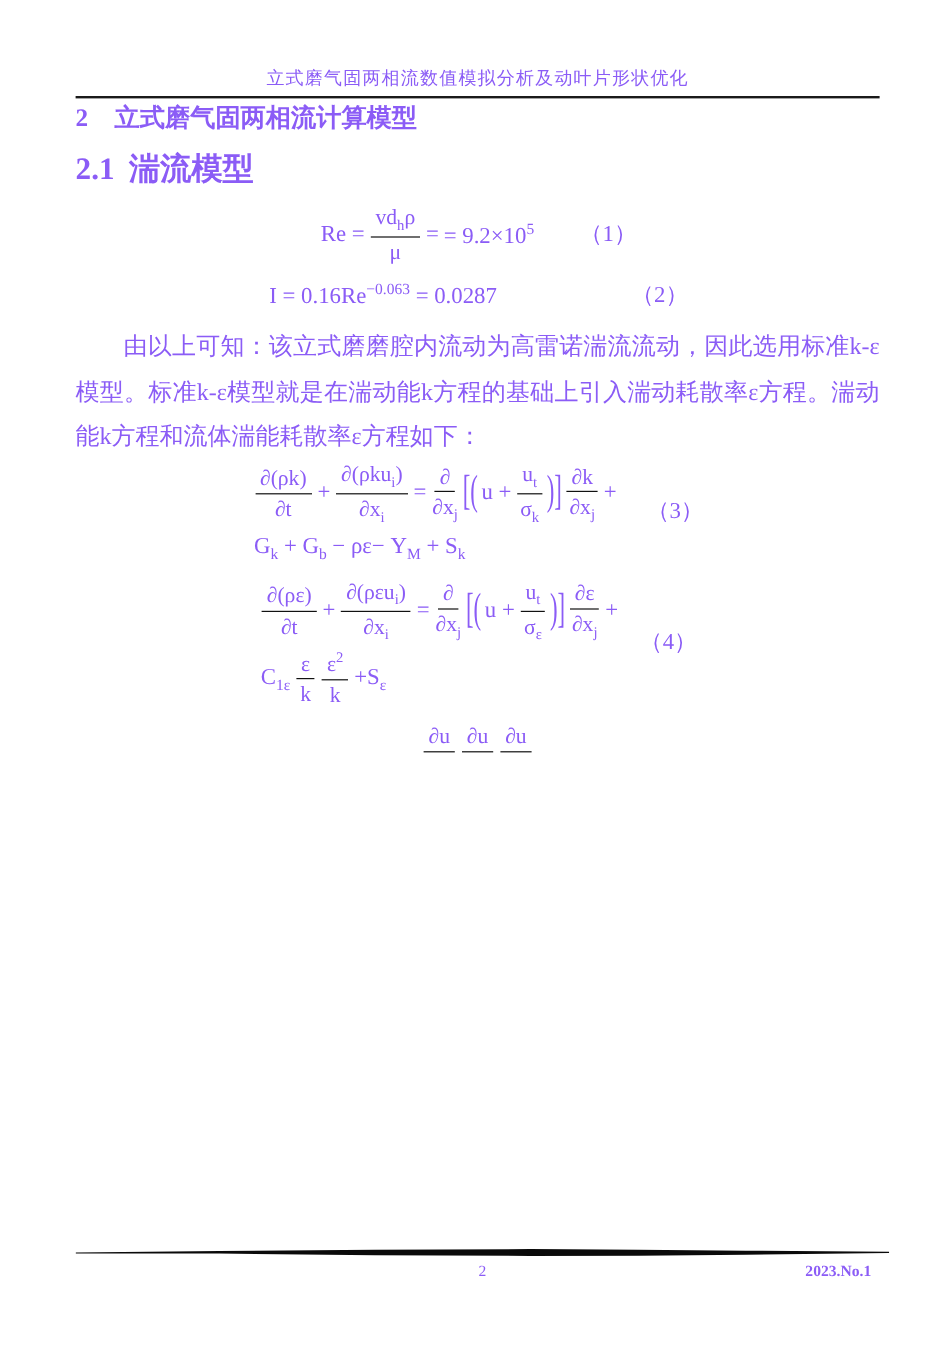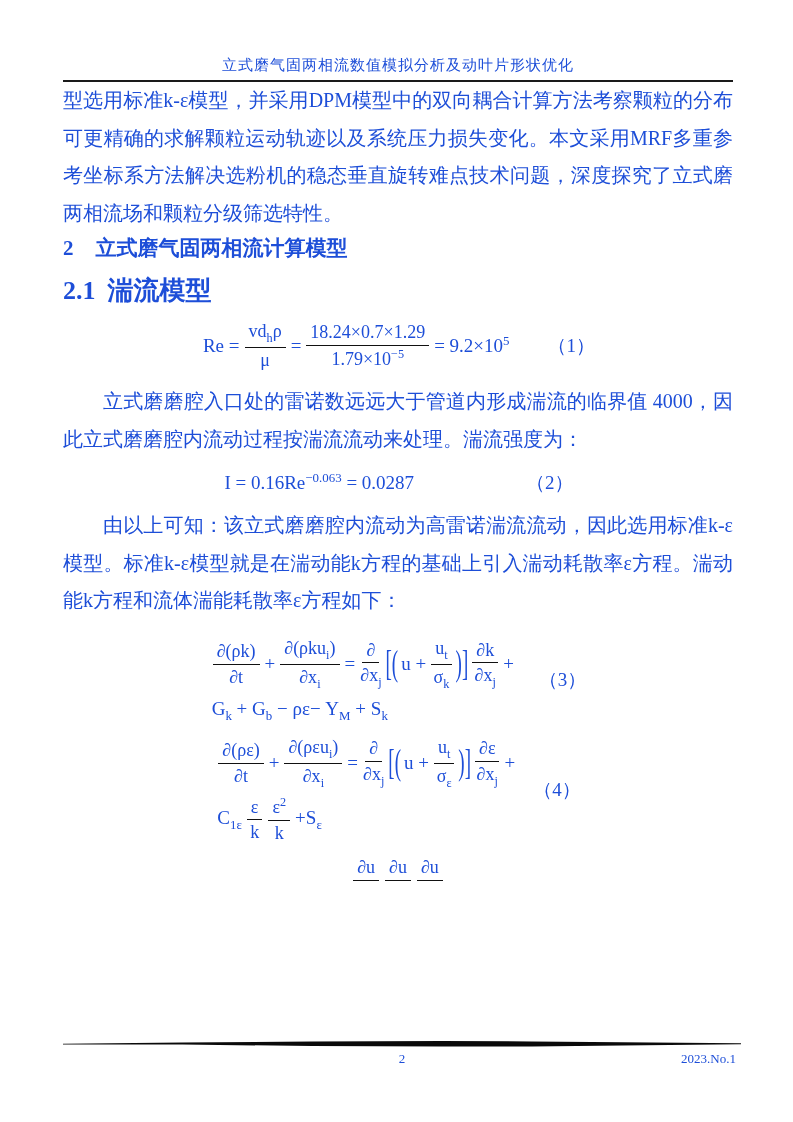--- a/index.html
+++ b/index.html
@@ -1,20 +1,20 @@
 <!DOCTYPE html>
 <html><head>
 <meta charset="utf-8">
 <style>
   html,body{margin:0;padding:0;background:#ffffff;}
   .page{
     position:relative;
     width:793px;height:1122px;
     background:#ffffff;
-    color:#1d4ed8;
+    color:#8b5cf6;
     font-family:"Liberation Serif","DejaVu Serif",serif;
     overflow:hidden;
     box-sizing:border-box;
   }
   .content{
     position:absolute;
     left:63px;right:60px;top:0;
   }
   .header{
     text-align:center;
@@ -100,79 +100,73 @@
   }
   .footer-rule-svg{display:block;width:100%;height:8px;}
   .footer-row{
     position:relative;
     margin-top:3px;
     font-size:13px;
     text-align:center;
   }
   .footer-issue{
     position:absolute;
-    right:5px;top:0;
+    right:15px;top:0;font-weight:bold;
   }
 </style>
 </head>
 <body>
 
 <div class="page">
   <div class="content">
 
     <div class="header">
       <div class="header-title">立式磨气固两相流数值模拟分析及动叶片形状优化</div>
       <div class="header-rule"></div>
     </div>
 
-    <p class="body-text">型选用标准k-ε模型，并采用DPM模型中的双向耦合计算方法考察颗粒的分布可更精确的求解颗粒运动轨迹以及系统压力损失变化。本文采用MRF多重参考坐标系方法解决选粉机的稳态垂直旋转难点技术问题，深度探究了立式磨两相流场和颗粒分级筛选特性。</p>
 
     <div class="h2">
       <span class="sec-no">2</span><span>立式磨气固两相流计算模型</span>
     </div>
 
 
     <div class="h2s">
       <span class="sec-no">2.1</span><span>湍流模型</span>
     </div>
 
 
     <div class="eq-row">
       <div class="eq-lines">
         <div class="eq-line">
             <span class="ftok">Re =</span>
             <span class="frac">
               <span class="fnum">vd<sub>h</sub>ρ</span>
               <span class="fden">μ</span>
             </span>
             <span class="ftok">=</span>
-            <span class="frac">
-              <span class="fnum">18.24×0.7×1.29</span>
-              <span class="fden">1.79×10<sup>−5</sup></span>
-            </span>
             <span class="ftok">= 9.2×10<sup>5</sup></span>
           </div>
       </div>
       <span class="eq-no" style="margin-left:36px;">（1）</span>
     </div>
 
-    <p class="body-text indent">立式磨磨腔入口处的雷诺数远远大于管道内形成湍流的临界值 4000，因此立式磨磨腔内流动过程按湍流流动来处理。湍流强度为：</p>
 
     <div class="eq-row">
       <div class="eq-lines">
         <div class="eq-line">
             <span class="ftok">I = 0.16Re<sup>−0.063</sup> = 0.0287</span>
           </div>
       </div>
       <span class="eq-no" style="margin-left:110px;">（2）</span>
     </div>
 
     <p class="body-text indent">由以上可知：该立式磨磨腔内流动为高雷诺湍流流动，因此选用标准k-ε模型。标准k-ε模型就是在湍动能k方程的基础上引入湍动耗散率ε方程。湍动能k方程和流体湍能耗散率ε方程如下：</p>
 
-    <div class="eq-row" style="margin-top:17px;gap:11px;">
+    <div class="eq-row" style="margin-top:0;gap:11px;">
       <div class="eq-lines">
         <div class="eq-line">
             <span class="frac">
               <span class="fnum">∂(ρk)</span>
               <span class="fden">∂t</span>
             </span>
             <span class="ftok">+</span>
             <span class="frac">
               <span class="fnum">∂(ρku<sub>i</sub>)</span>
               <span class="fden">∂x<sub>i</sub></span>

